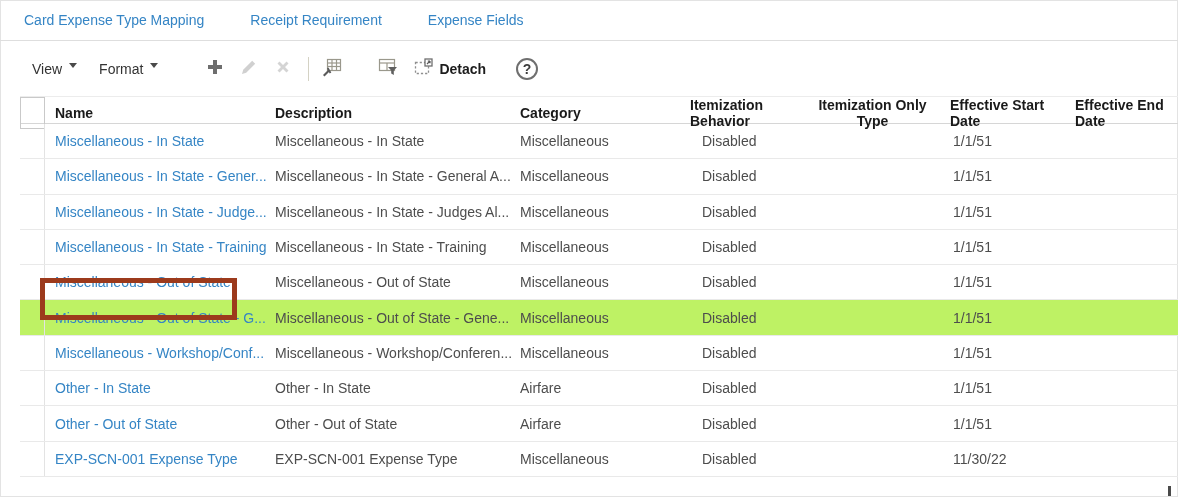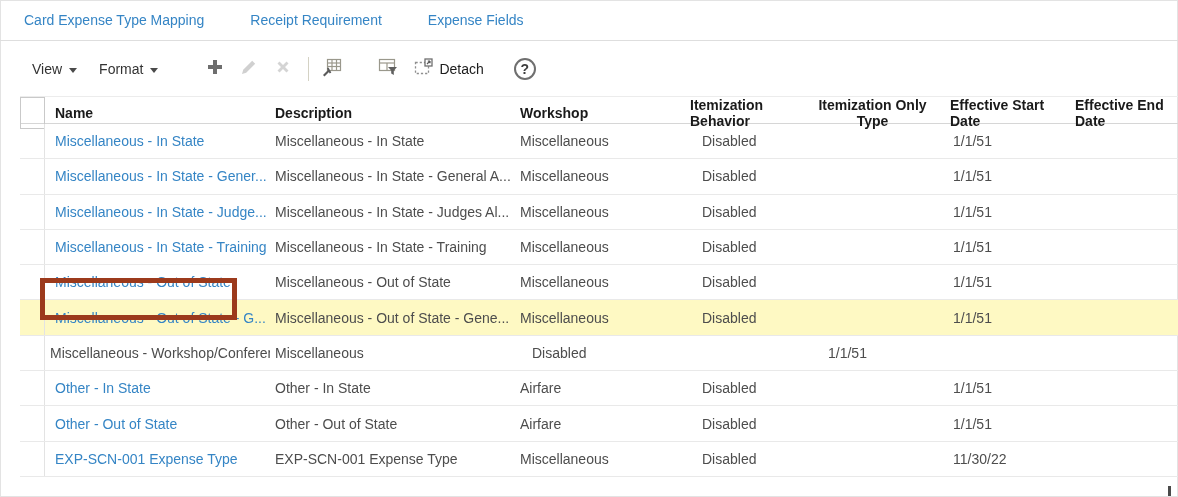--- a/index.html
+++ b/index.html
@@ -14,27 +14,27 @@
   }
 
   
   .tabbar { height:41px; border-bottom:1px solid #dedede; display:flex; align-items:flex-end; padding-left:14px; }
   .tab { font-size:14px; color:#3585c5; padding:0 10px 12px 10px; margin-right:26px; position:relative; cursor:pointer; white-space:nowrap; }
   .tab.active { color:#252525; font-weight:bold; }
   .tab.active::after { content:""; position:absolute; left:0; right:0; bottom:-1px; height:4px; background:var(--underline,#1974b8); }
 
   
   .toolbar { margin-top:9px; height:38px; display:flex; align-items:center; padding-left:32px; }
-  .menu-btn { display:flex; align-items:center; font-size:14px; color:#333; cursor:pointer; margin-right:22px; }
+  .menu-btn { display:flex; align-items:flex-start; font-size:14px; color:#333; cursor:pointer; margin-right:22px; }
   .caret { width:0; height:0; border-left:4px solid transparent; border-right:4px solid transparent; border-top:5px solid #4a4a4a; margin-left:7px; margin-top:2px; }
   .tool-ico { display:flex; align-items:center; justify-content:center; width:26px; height:26px; margin-right:8px; cursor:pointer; }
   .tool-ico.disabled { cursor:default; }
   .tb-sep { width:1px; height:24px; background:#d4d2c4; margin:0 10px 0 4px; }
   .detach-group { display:flex; align-items:center; cursor:pointer; margin-left:4px; }
-  .detach-label { font-size:14px; font-weight:normal; color:#1c1c1c; margin-left:6px; }
+  .detach-label { font-size:14px; font-weight:bold; color:#1c1c1c; margin-left:6px; }
   .help-btn { width:22px; height:22px; border:2px solid #6f6f6f; border-radius:50%; display:flex; align-items:center; justify-content:center; font-size:14px; font-weight:bold; color:#3c3c3c; margin-left:30px; cursor:pointer; }
   .gap-lg { margin-left:22px; }
 
   
   .table-wrap { margin:8px 0 0 20px; width:1158px; }
   .grid-row { display:grid; grid-template-columns:25px 225px 245px 170px 125px 125px 133px 110px; }
   .thead { border-top:1px solid #ececec; border-bottom:1px solid #d6d6d6; height:28px; }
   .th { font-size:14px; font-weight:bold; color:#1a1a1a; display:flex; align-items:center; line-height:1.15; padding-left:5px; }
   .th.col0 { border:1px solid #c9c9c9; }
   .th.col1 { padding-left:10px; }
@@ -142,21 +142,21 @@
   <div class="help-btn">
     <span>?</span>
   </div>
 </div>
 
 <div class="table-wrap">
   <div class="grid-row thead">
       <div class="th col0"></div>
       <div class="th col1">Name</div>
       <div class="th col2">Description</div>
-      <div class="th col3">Workshop</div>
+      <div class="th col3">Category</div>
       <div class="th col4">Itemization Behavior</div>
       <div class="th col5">Itemization Only Type</div>
       <div class="th col6">Effective Start Date</div>
       <div class="th col7">Effective End Date</div>
     </div>
   <div>
       <div class="grid-row tr">
         <div class="td col0"></div>
         <div class="td col1">
           <a class="name-link">Miscellaneous - In State</a>
@@ -209,34 +209,37 @@
         <div class="td col1">
           <a class="name-link">Miscellaneous - Out of State</a>
         </div>
         <div class="td col2">Miscellaneous - Out of State</div>
         <div class="td col3">Miscellaneous</div>
         <div class="td col4">Disabled</div>
         <div class="td col5"></div>
         <div class="td col6">1/1/51</div>
         <div class="td col7"></div>
       </div>
-      <div class="grid-row tr selected" style="background: #fef9c3;">
+      <div class="grid-row tr selected" style="background: #bef264;">
         <div class="td col0"></div>
         <div class="td col1">
           <a class="name-link">Miscellaneous - Out of State - G...</a>
         </div>
         <div class="td col2">Miscellaneous - Out of State - Gene...</div>
         <div class="td col3">Miscellaneous</div>
         <div class="td col4">Disabled</div>
         <div class="td col5"></div>
         <div class="td col6">1/1/51</div>
         <div class="td col7"></div>
       </div>
       <div class="grid-row tr">
         <div class="td col0"></div>
+        <div class="td col1">
+          <a class="name-link">Miscellaneous - Workshop/Conf...</a>
+        </div>
         <div class="td col2">Miscellaneous - Workshop/Conferen...</div>
         <div class="td col3">Miscellaneous</div>
         <div class="td col4">Disabled</div>
         <div class="td col5"></div>
         <div class="td col6">1/1/51</div>
         <div class="td col7"></div>
       </div>
       <div class="grid-row tr">
         <div class="td col0"></div>
         <div class="td col1">

